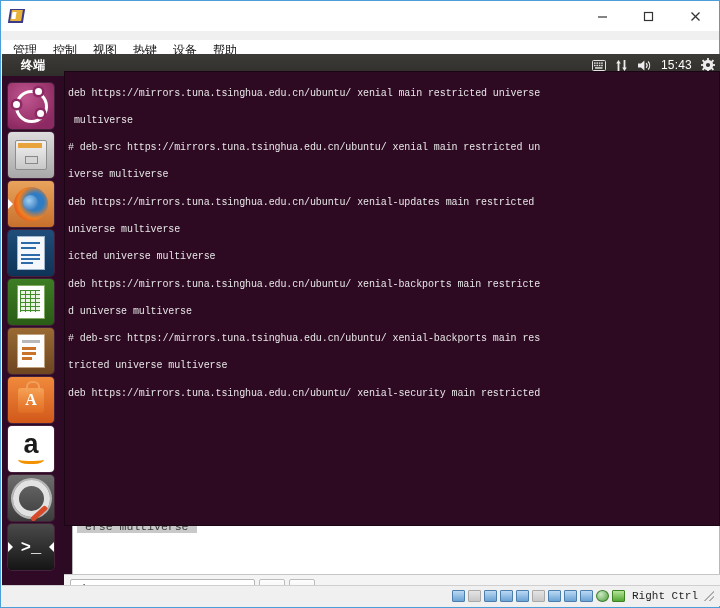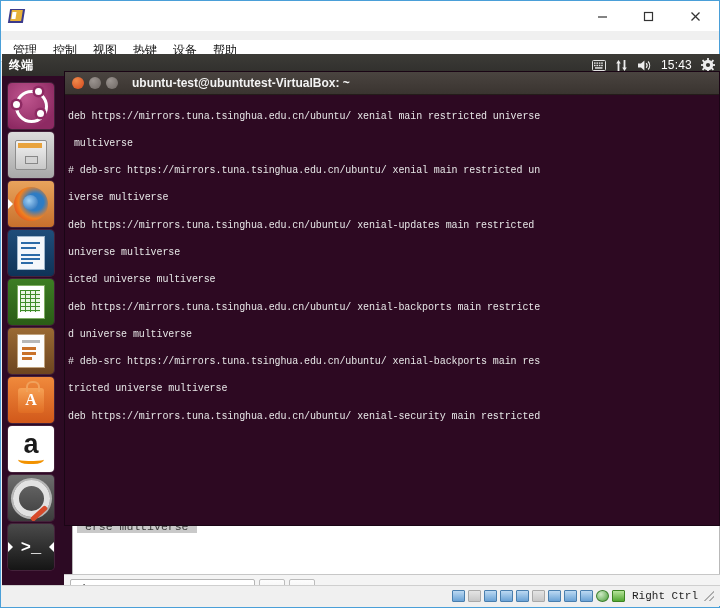--- a/index.html
+++ b/index.html
@@ -50,21 +50,21 @@
     position:absolute;left:1px;top:53px;width:718px;height:533px;
     background:#2c0a23;overflow:hidden;
   }
 
   
   .unity-panel{
     position:absolute;left:0;top:0;width:100%;height:22px;
     background:linear-gradient(#3c3b37,#2f2e2b);
     display:flex;align-items:center;color:#f2f2f2;font-size:11.5px;
   }
-  .unity-appname{margin-left:7px;font-weight:bold;font-size:12px;color:#ffffff;letter-spacing:.3px;}
+  .unity-appname{margin-left:19px;font-weight:bold;font-size:12px;color:#ffffff;letter-spacing:.3px;}
   .panel-right{position:absolute;right:5px;top:0;height:22px;display:flex;align-items:center;gap:9px;}
   .panel-ico{display:flex;align-items:center;justify-content:center;color:#e9e9e9;}
   .panel-clock{font-size:12px;color:#ffffff;letter-spacing:.2px;}
 
   
   .launcher{
     position:absolute;left:0;top:22px;width:58px;height:511px;
     background:rgba(48,10,38,.92);
     padding-top:4px;box-sizing:border-box;
   }
@@ -376,28 +376,20 @@
             <polyline points="1.5,2.3 5.5,6 9.5,2.3" fill="none" stroke="#333" stroke-width="1.3"></polyline>
           </svg>
       </div>
       <div class="find-lbl first">Highlight All</div>
       <div class="find-lbl">Match Case</div>
       <div class="find-lbl">Whole Words</div>
       <div class="find-count">1 of 5 matches</div>
     </div>
 
     <div class="term">
-      <div class="term-titlebar">
-        <div class="tb-dots">
-          <div class="tb-dot c"></div>
-          <div class="tb-dot m"></div>
-          <div class="tb-dot x"></div>
-        </div>
-        <div class="term-title">ubuntu-test@ubuntutest-VirtualBox: ~</div>
-      </div>
       <div class="term-body">
 <div>deb https://mirrors.tuna.tsinghua.edu.cn/ubuntu/ xenial main restricted universe</div>
 <div> multiverse</div>
 <div><span># deb-src https://mirrors.tuna.tsinghua.edu.cn/ubuntu/ xenial main restricted un</span></div>
 <div>iverse multiverse</div>
 <div>deb https://mirrors.tuna.tsinghua.edu.cn/ubuntu/ xenial-updates main restricted</div>
 <div>universe multiverse</div>
 <div>icted universe multiverse</div>
 <div>deb https://mirrors.tuna.tsinghua.edu.cn/ubuntu/ xenial-backports main restricte</div>
 <div>d universe multiverse</div>

